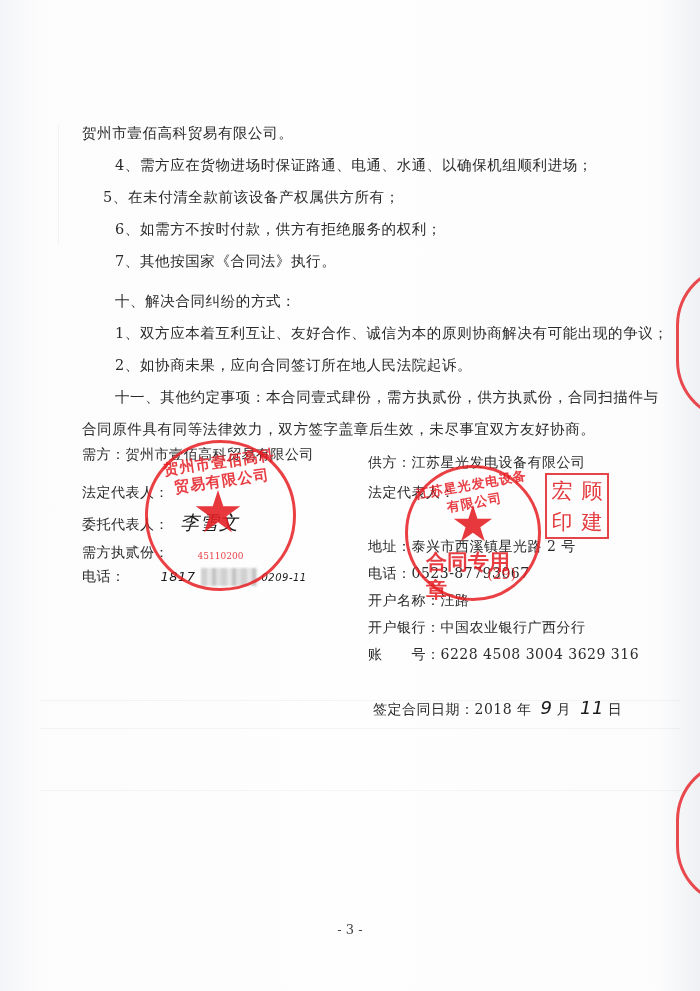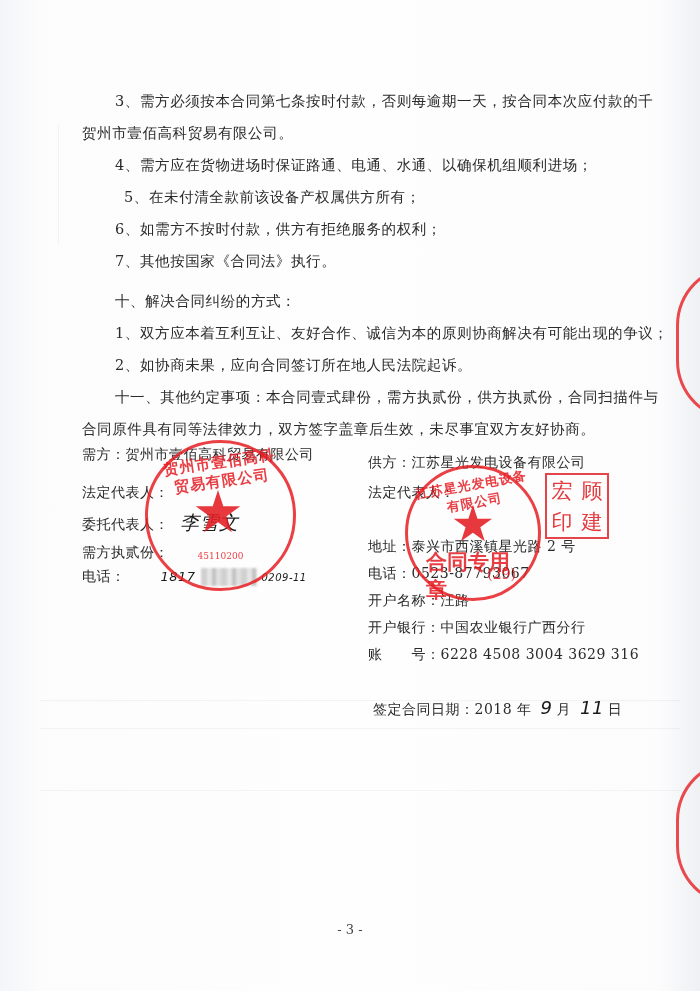--- a/index.html
+++ b/index.html
@@ -30,24 +30,23 @@
 </head>
 <body>
 
 <div class="page">
 
   <div class="bleed" style="left:58px;top:125px;width:0;height:120px;border-left-width:1px;"></div>
   <div class="bleed" style="left:40px;top:700px;width:640px;height:0;border-top-width:1px;"></div>
   <div class="bleed" style="left:40px;top:728px;width:640px;height:0;border-top-width:1px;"></div>
   <div class="bleed" style="left:40px;top:790px;width:640px;height:0;border-top-width:1px;"></div>
 
-  <div class="ln" style="left:115px;top:91px;">3、需方必须按本合同第七条按时付款，否则每逾期一天，按合同本次应付款的千</div>
   <div class="ln" style="left:82px;top:123px;">贺州市壹佰高科贸易有限公司。</div>
   <div class="ln" style="left:115px;top:155px;">4、需方应在货物进场时保证路通、电通、水通、以确保机组顺利进场；</div>
-  <div class="ln" style="left:124px;top:187px;">5、在未付清全款前该设备产权属供方所有；</div>
+  <div class="ln" style="left:103px;top:187px;">5、在未付清全款前该设备产权属供方所有；</div>
   <div class="ln" style="left:115px;top:219px;">6、如需方不按时付款，供方有拒绝服务的权利；</div>
   <div class="ln" style="left:115px;top:251px;">7、其他按国家《合同法》执行。</div>
 
   <div class="ln" style="left:115px;top:291px;">十、解决合同纠纷的方式：</div>
   <div class="ln" style="left:115px;top:323px;">1、双方应本着互利互让、友好合作、诚信为本的原则协商解决有可能出现的争议；</div>
   <div class="ln" style="left:115px;top:355px;">2、如协商未果，应向合同签订所在地人民法院起诉。</div>
 
   <div class="ln" style="left:115px;top:387px;">十一、其他约定事项：本合同壹式肆份，需方执贰份，供方执贰份，合同扫描件与</div>
   <div class="ln" style="left:82px;top:419px;">合同原件具有同等法律效力，双方签字盖章后生效，未尽事宜双方友好协商。</div>
 

